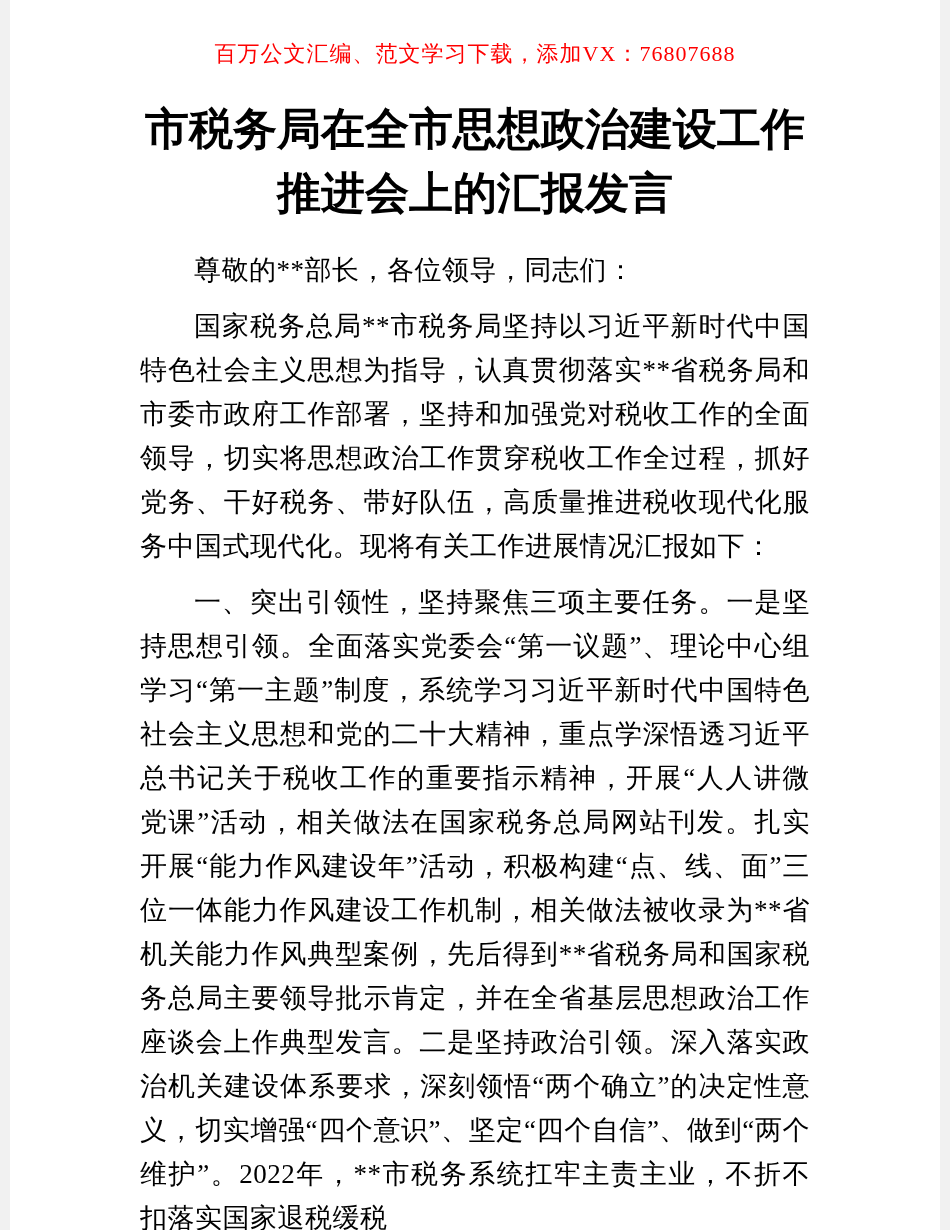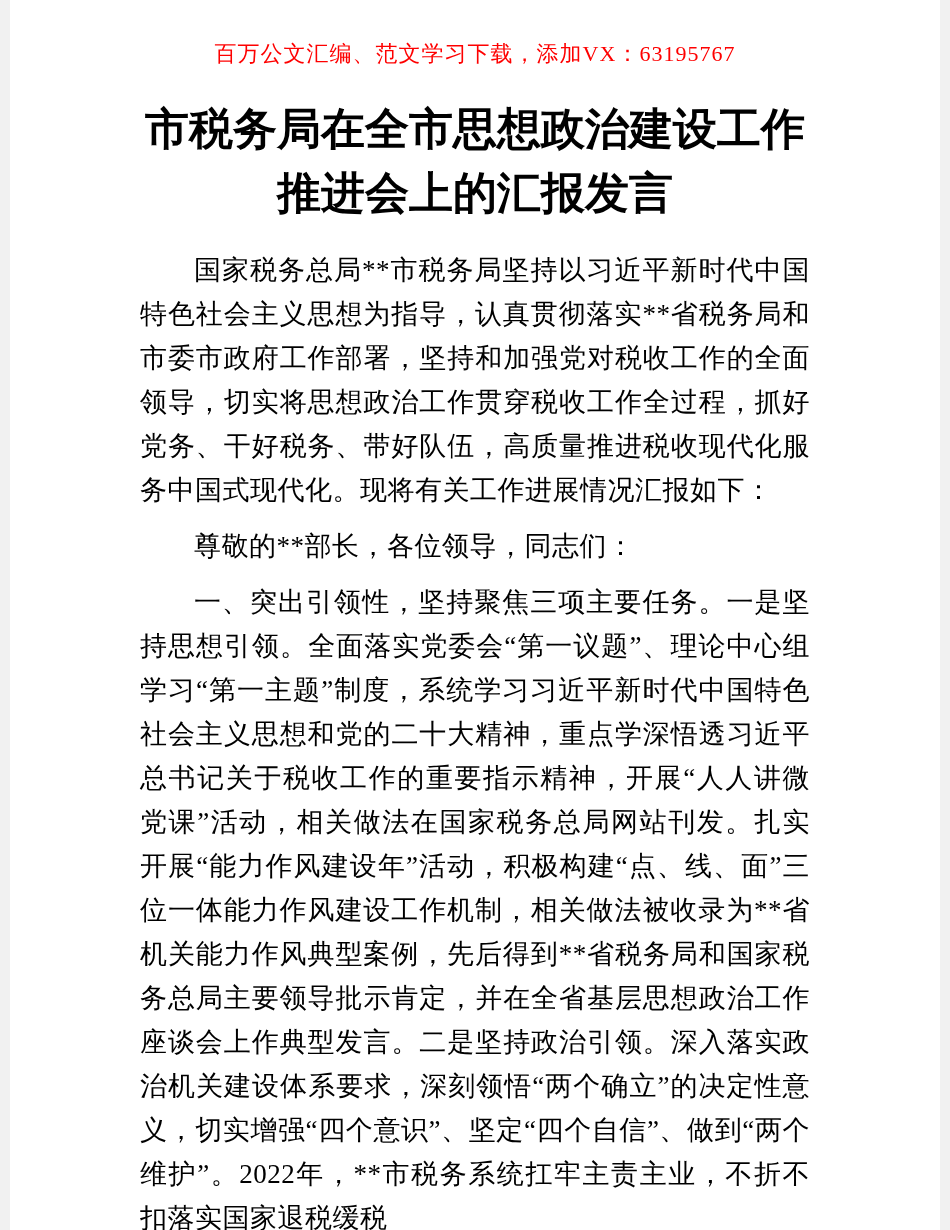--- a/index.html
+++ b/index.html
@@ -40,23 +40,23 @@
     text-indent: 2em;
     margin: 0 0 12px 0;
     letter-spacing: 0.5px;
   }
 </style>
 </head>
 <body>
 
 <div class="page">
 
-  <div class="notice" style="color:#fe0000;">百万公文汇编、范文学习下载，添加VX：63195767</div>
+  <div class="notice" style="color:#fe0000;">百万公文汇编、范文学习下载，添加VX：76807688</div>
 
   <h1 class="doc-title">市税务局在全市思想政治建设工作推进会上的汇报发言</h1>
 
   <div class="body-text">
+    <p>尊敬的**部长，各位领导，同志们：</p>
     <p>国家税务总局**市税务局坚持以习近平新时代中国特色社会主义思想为指导，认真贯彻落实**省税务局和市委市政府工作部署，坚持和加强党对税收工作的全面领导，切实将思想政治工作贯穿税收工作全过程，抓好党务、干好税务、带好队伍，高质量推进税收现代化服务中国式现代化。现将有关工作进展情况汇报如下：</p>
-    <p>尊敬的**部长，各位领导，同志们：</p>
     <p>一、突出引领性，坚持聚焦三项主要任务。一是坚持思想引领。全面落实党委会“第一议题”、理论中心组学习“第一主题”制度，系统学习习近平新时代中国特色社会主义思想和党的二十大精神，重点学深悟透习近平总书记关于税收工作的重要指示精神，开展“人人讲微党课”活动，相关做法在国家税务总局网站刊发。扎实开展“能力作风建设年”活动，积极构建“点、线、面”三位一体能力作风建设工作机制，相关做法被收录为**省机关能力作风典型案例，先后得到**省税务局和国家税务总局主要领导批示肯定，并在全省基层思想政治工作座谈会上作典型发言。二是坚持政治引领。深入落实政治机关建设体系要求，深刻领悟“两个确立”的决定性意义，切实增强“四个意识”、坚定“四个自信”、做到“两个维护”。2022年，**市税务系统扛牢主责主业，不折不扣落实国家退税缓税</p>
   </div>
 
 </div>
 
 </body></html>

